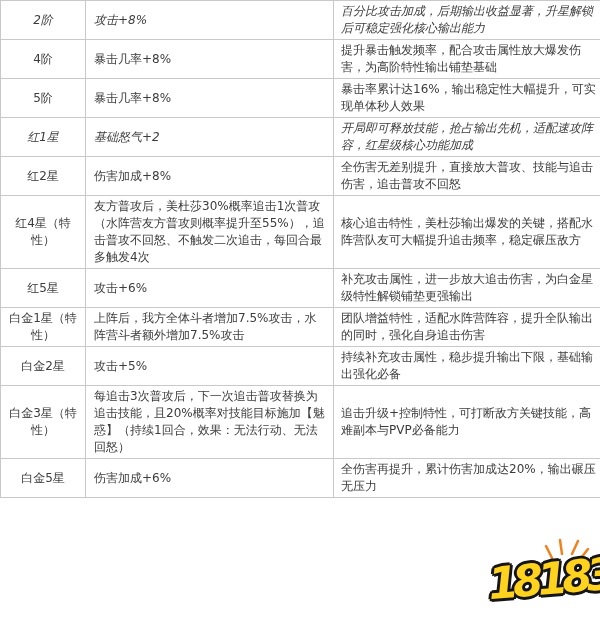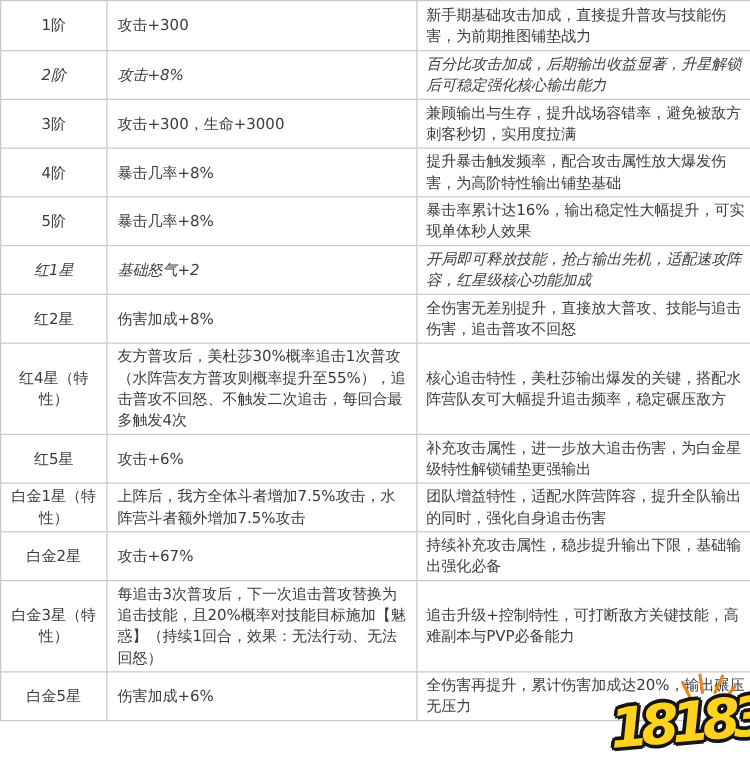--- a/index.html
+++ b/index.html
@@ -69,34 +69,24 @@
 </head>
 <body>
 
 <table class="tier-table">
   <colgroup>
       <col class="c-tier">
       <col class="c-effect">
       <col class="c-desc">
     </colgroup>
   <tbody>
-    <tr class="h40">
-      <td class="tier">1阶</td>
-      <td class="effect">攻击+300</td>
-      <td class="desc">新手期基础攻击加成，直接提升普攻与技能伤害，为前期推图铺垫战力</td>
-    </tr>
     <tr class="h37">
       <td class="tier">2阶</td>
       <td class="effect">攻击+8%</td>
       <td class="desc">百分比攻击加成，后期输出收益显著，升星解锁后可稳定强化核心输出能力</td>
-    </tr>
-    <tr class="h38">
-      <td class="tier">3阶</td>
-      <td class="effect">攻击+300，生命+3000</td>
-      <td class="desc">兼顾输出与生存，提升战场容错率，避免被敌方刺客秒切，实用度拉满</td>
     </tr>
     <tr class="h35">
       <td class="tier">4阶</td>
       <td class="effect">暴击几率+8%</td>
       <td class="desc">提升暴击触发频率，配合攻击属性放大爆发伤害，为高阶特性输出铺垫基础</td>
     </tr>
     <tr class="h35">
       <td class="tier">5阶</td>
       <td class="effect">暴击几率+8%</td>
       <td class="desc">暴击率累计达16%，输出稳定性大幅提升，可实现单体秒人效果</td>
@@ -121,21 +111,21 @@
       <td class="effect">攻击+6%</td>
       <td class="desc">补充攻击属性，进一步放大追击伤害，为白金星级特性解锁铺垫更强输出</td>
     </tr>
     <tr class="h35">
       <td class="tier">白金1星（特性）</td>
       <td class="effect">上阵后，我方全体斗者增加7.5%攻击，水阵营斗者额外增加7.5%攻击</td>
       <td class="desc">团队增益特性，适配水阵营阵容，提升全队输出的同时，强化自身追击伤害</td>
     </tr>
     <tr class="h36">
       <td class="tier">白金2星</td>
-      <td class="effect">攻击+67%</td>
+      <td class="effect">攻击+5%</td>
       <td class="desc">持续补充攻击属性，稳步提升输出下限，基础输出强化必备</td>
     </tr>
     <tr class="h55">
       <td class="tier">白金3星（特性）</td>
       <td class="effect">每追击3次普攻后，下一次追击普攻替换为追击技能，且20%概率对技能目标施加【魅惑】（持续1回合，效果：无法行动、无法回怒）</td>
       <td class="desc">追击升级+控制特性，可打断敌方关键技能，高难副本与PVP必备能力</td>
     </tr>
     <tr class="h35">
       <td class="tier">白金5星</td>
       <td class="effect">伤害加成+6%</td>

